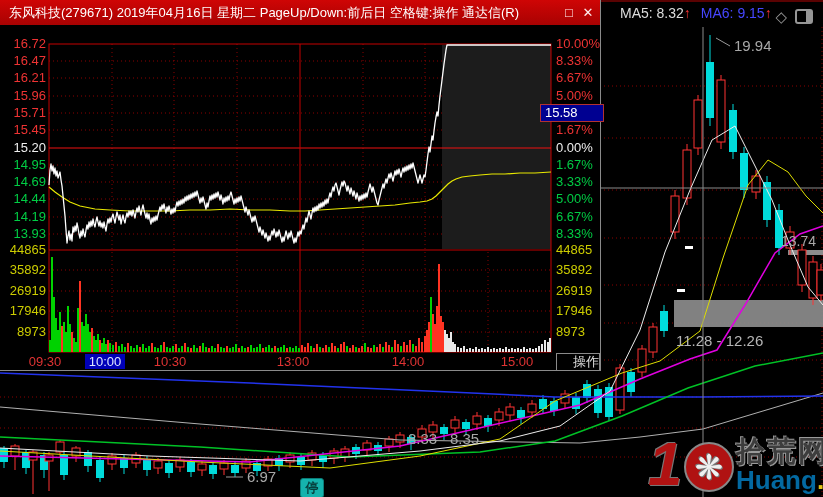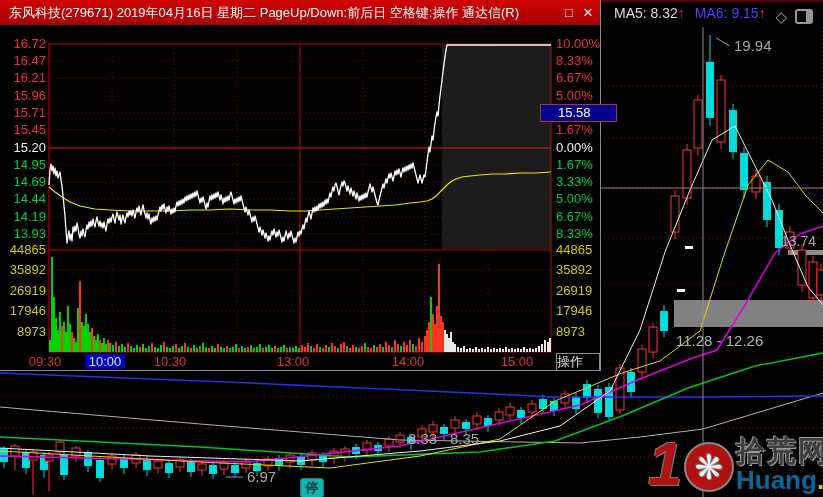--- a/index.html
+++ b/index.html
@@ -2,21 +2,21 @@
 <html><head>
 <meta charset="utf-8">
 <style>
   html,body{margin:0;padding:0;background:#000;}
   body{width:823px;height:497px;overflow:hidden;font-family:"Liberation Sans","DejaVu Sans",sans-serif;position:relative;}
   #screen{position:absolute;left:0;top:0;width:823px;height:497px;background:#000;}
   .abs{position:absolute;}
   svg{display:block;}
   
   #bg-svg{position:absolute;left:0;top:0;}
-  #ma-bar{left:600px;top:0;width:223px;height:25px;background:#000;border-top:2px solid #5a0202;font-size:14px;line-height:23px;white-space:nowrap;padding-left:14px;box-sizing:border-box;}
+  #ma-bar{left:600px;top:0;width:223px;height:25px;background:#000;border-top:2px solid #5a0202;font-size:14px;line-height:23px;white-space:nowrap;padding-left:20px;box-sizing:border-box;}
   .ma1{color:#dcdcdc;}
   .ma2{color:#4646ff;margin-left:10px;}
   .ma-arrow{color:#ff3333;font-weight:bold;}
   .tool-icon{position:absolute;top:3px;color:#969696;font-size:15px;cursor:default;}
   #icon-diamond{right:36px;}
   #icon-split{right:10px;top:7px;width:14px;height:11px;border:2px solid #969696;border-radius:3px;}
   #icon-split .fillpart{position:absolute;right:0;top:0;width:5px;height:11px;background:#969696;}
   
   #stop-badge{left:300px;top:478px;width:22px;height:18px;background:#15b3ad;border:1px solid #0a7d79;border-radius:3px;color:#063f3d;font-size:13px;font-weight:bold;text-align:center;line-height:17px;}
   #watermark{left:648px;top:436px;width:175px;height:60px;}
@@ -34,22 +34,22 @@
   .tb-btn{position:absolute;top:0;width:18px;height:25px;text-align:center;color:#ffecec;font-size:13px;line-height:25px;}
   #btn-max{right:22px;}
   #btn-close{right:3px;}
   #ov-subtitle{left:0;top:25px;width:600px;height:16px;font-size:13px;}
   #ov-subtitle span{position:absolute;top:0;white-space:nowrap;}
   .sub-stock{left:57px;color:#dcdcdc;}
   .sub-date{left:120px;color:#dcdcdc;}
   .sub-avg{left:218px;color:#c8c838;}
   .sub-vol{left:243px;color:#c8c800;}
   .sub-icon{left:543px;color:#8c8c8c;font-size:11px;}
-  #price-tag{left:540px;top:104px;width:58px;height:16px;background:#000091;border:1px solid #b23232;color:#fff;font-size:13px;line-height:15px;padding-left:17px;}
-  #action-box{left:556px;top:353px;width:42px;height:16px;border:1px solid #8a8a8a;background:#000;color:#e0e0e0;font-size:13px;line-height:15px;text-align:left;}
+  #price-tag{left:540px;top:104px;width:58px;height:16px;background:#000091;border:1px solid #b23232;color:#fff;font-size:13px;line-height:15px;padding-left:4px;}
+  #action-box{left:556px;top:353px;width:42px;height:16px;border:1px solid #8a8a8a;background:#000;color:#e0e0e0;font-size:13px;line-height:15px;text-align:right;}
 </style>
 </head>
 <body>
 
 <div id="screen">
 
   <svg id="bg-svg" width="823" height="497">
       <line x1="0" y1="86" x2="823" y2="86" stroke="#8b0000" stroke-dasharray="1,3"></line>
       <line x1="0" y1="138" x2="823" y2="138" stroke="#8b0000" stroke-dasharray="1,3"></line>
       <line x1="0" y1="190" x2="823" y2="190" stroke="#8b0000" stroke-dasharray="1,3"></line>

